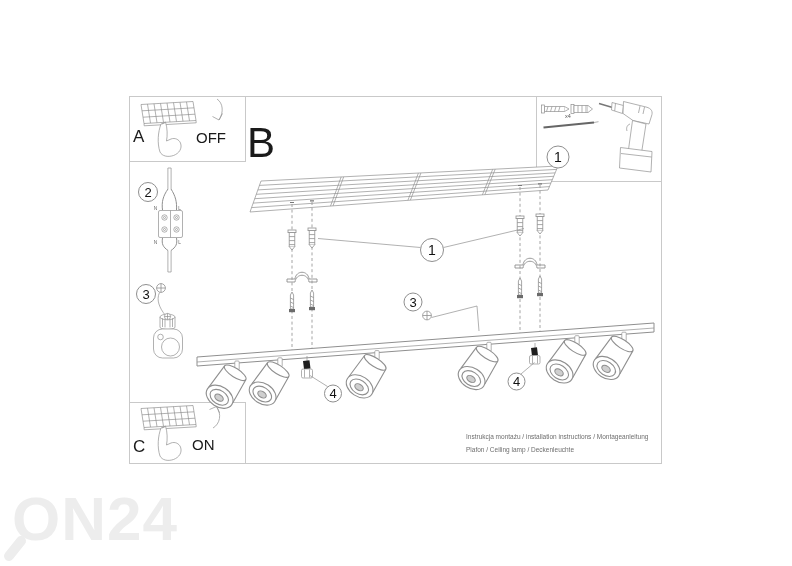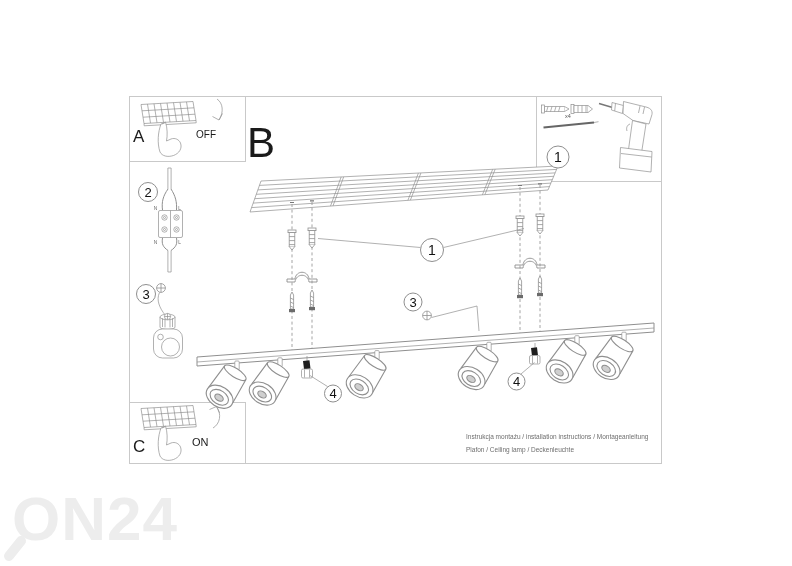--- a/index.html
+++ b/index.html
@@ -6,24 +6,24 @@
   .page{position:relative;width:792px;height:566px;background:#fff;overflow:hidden;
         font-family:"Liberation Sans",sans-serif;}
   .frame{position:absolute;border:1px solid #c9c9c9;z-index:2;}
   #main-frame{left:129px;top:96px;width:531px;height:366px;}
   #box-a{left:129px;top:96px;width:115px;height:64px;}
   #box-c{left:129px;top:402px;width:115px;height:60px;}
   #box-tools{left:536px;top:96px;width:124px;height:84px;}
   .art{position:absolute;left:0;top:0;z-index:3;}
   .label{position:absolute;color:#1a1a1a;z-index:4;white-space:nowrap;}
   #letter-a{left:133px;top:127px;font-size:17px;}
-  #label-off{left:196px;top:129px;font-size:10px;text-align:center;}
+  #label-off{left:196px;top:129px;font-size:15px;text-align:center;}
   #letter-b{left:247px;top:119px;font-size:42px;}
   #letter-c{left:133px;top:437px;font-size:17px;}
-  #label-on{left:192px;top:436px;font-size:11px;}
+  #label-on{left:192px;top:436px;font-size:15px;}
   #footer{left:466px;top:430px;font-size:6.5px;line-height:13px;color:#6e6e6e;z-index:4;position:absolute;}
   #watermark{left:12px;top:483px;font-size:62px;font-weight:bold;color:#ededed;
              letter-spacing:1px;z-index:1;position:absolute;}
   
   .ln{fill:none;stroke:#8f8f8f;stroke-width:1;}
   .thin{stroke-width:0.7;}
   .lnw{fill:#fff;stroke:#8f8f8f;stroke-width:1;}
   .lnwt{fill:#fff;stroke:#8f8f8f;stroke-width:0.7;}
   .dash{fill:none;stroke:#9a9a9a;stroke-width:0.9;stroke-dasharray:3 2.6;}
   .cnum{fill:#fff;stroke:#8f8f8f;stroke-width:1;}

